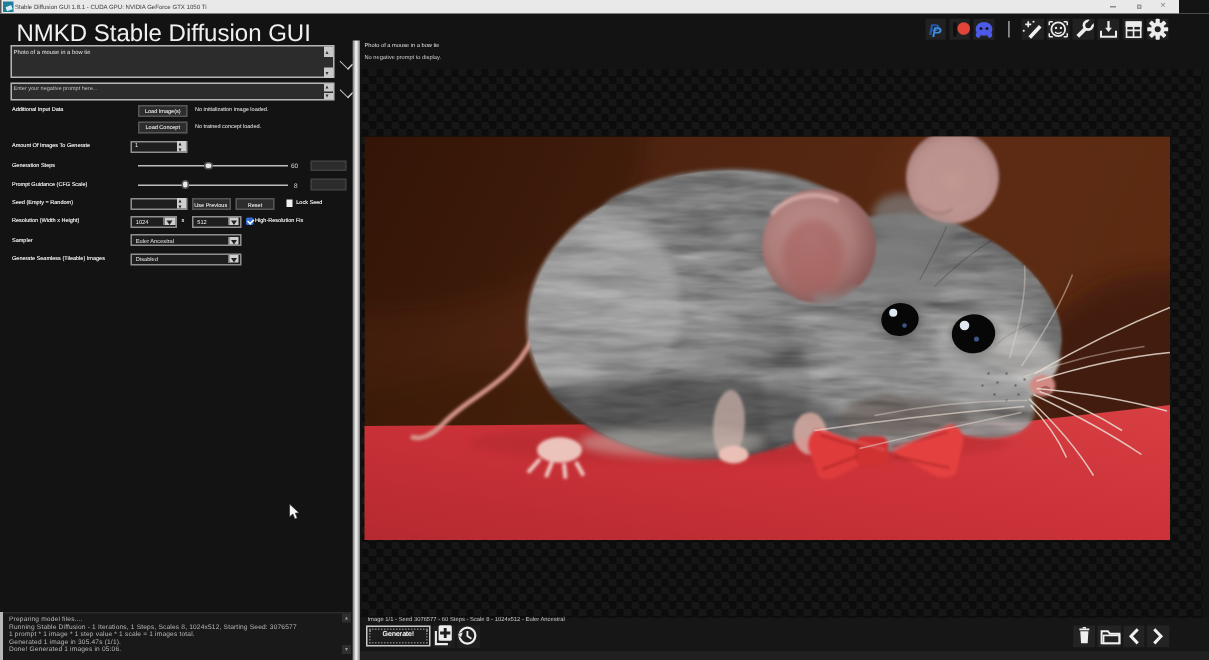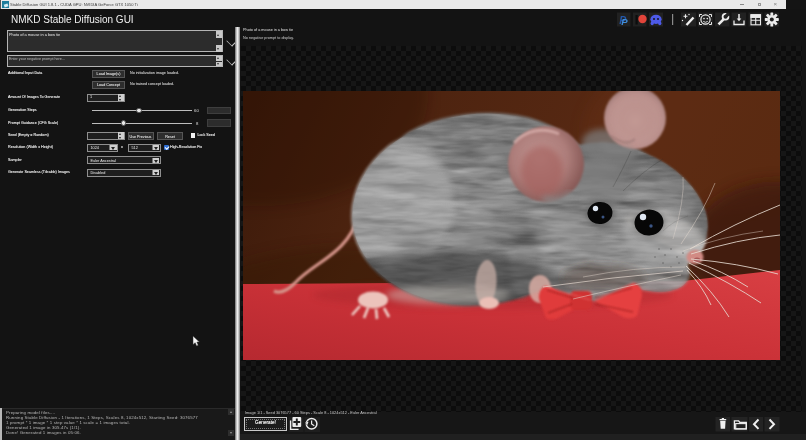--- a/index.html
+++ b/index.html
@@ -15,21 +15,21 @@
 <div class="a" style="left:0;top:0;width:806px;height:9px;background:#e9e9e9"></div>
 <div class="a" style="left:786px;top:0;width:20px;height:9px;background:#141414"></div>
 <div class="a" style="left:0;top:0;width:1px;height:9px;background:#555"></div>
 <div class="a" style="left:2px;top:1px;width:7px;height:7px;background:#1e7d9c"></div>
 <div class="a" style="left:3.5px;top:3.5px;width:4px;height:2.5px;background:#d8eef5;transform:rotate(-20deg)"></div>
 <div class="a" style="left:10px;top:1.8px;font-size:4.05px;color:#3a3a3a;white-space:nowrap">Stable Diffusion GUI 1.8.1 - CUDA GPU: NVIDIA GeForce GTX 1050 Ti</div>
 <div class="a" style="left:740px;top:4.2px;width:4px;height:0.9px;background:#8a8a8a"></div>
 <div class="a" style="left:757.5px;top:2.6px;width:3.8px;height:3.2px;border:0.8px solid #999;box-sizing:border-box"></div>
 <div class="a" style="left:773.5px;top:1.2px;font-size:6.2px;color:#808080;line-height:6px">×</div>
 
-<div class="a" style="left:11px;top:14px;font-size:10px;color:#f0f0f0;white-space:nowrap">NMKD Stable Diffusion GUI</div>
+<div class="a" style="left:11px;top:14px;font-size:16px;color:#f0f0f0;white-space:nowrap">NMKD Stable Diffusion GUI</div>
 
 <svg class="a" style="left:615px;top:12px" width="168" height="16" viewBox="0 0 168 16">
   <g fill="#212121">
     <rect x="2" y="0.5" width="13.5" height="14"></rect>
         <rect x="18" y="0.5" width="13.5" height="14"></rect>
         <rect x="34" y="0.5" width="14" height="14"></rect>
     <rect x="66" y="0.5" width="15" height="14"></rect>
         <rect x="83" y="0.5" width="15" height="14"></rect>
         <rect x="100" y="0.5" width="14.5" height="14"></rect>
     <rect x="116.5" y="0.5" width="14.5" height="14"></rect>

